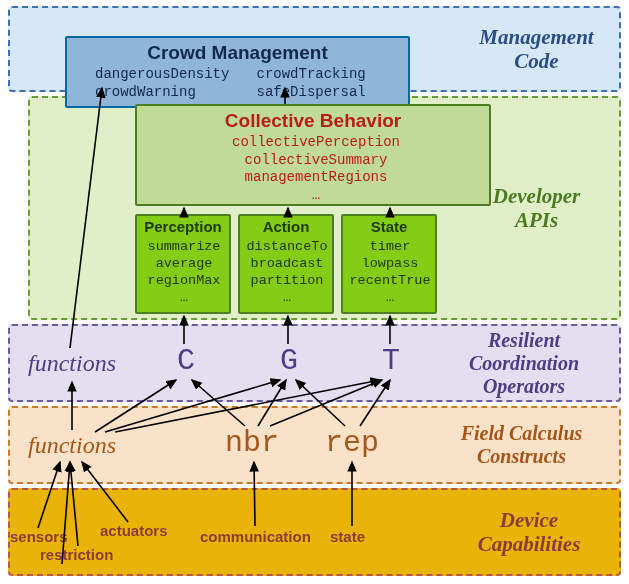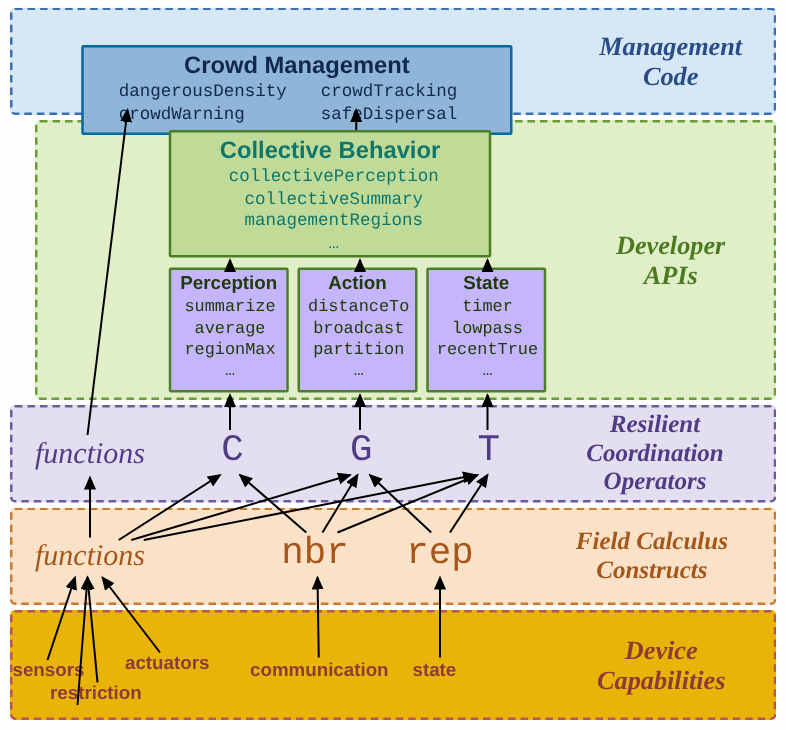--- a/index.html
+++ b/index.html
@@ -71,27 +71,27 @@
     line-height: 1.25;
     white-space: pre;
     text-align: center;
   }
   .box-cm {
     left: 65px; top: 12px; width: 345px; height: 72px;
     background: #8fb5d9; border: 2px solid #0369a1; color: #12284a; margin-top: 24px;
   }
   .box-cm .items { text-align: left; padding-left: 18px; column-count: 2; column-gap: 20px;}
   .box-cb {
-    left: 135px; top: 104px; width: 258px; height: 102px;
-    background: #c0db97; border: 2px solid #4e7e24; color: #0f766e;
+    left: 135px; top: 104px; width: 356px; height: 102px;
+    background: #c0db97; border: 2px solid #4e7e24; color: #b91c1c;
   }
   .box-cb .items { padding-left: 6px; }
   .small-box {
     width: 96px; height: 100px;
-    background: #c4b5fd; border: 2px solid #4e7e24; color: #203a08;
+    background: #84cc16; border: 2px solid #4e7e24; color: #203a08;
     padding: 2px 3px;
   }
   .small-box .stitle { font-weight: bold; text-align: center; font-size: 15px; margin-bottom: 4px;}
   .small-box .items { font-size: 13.5px; line-height: 1.25; padding-left: 2px;}
   .box-per { left: 135px; top: 214px; }
   .box-act { left: 238px; top: 214px; }
   .box-sta { left: 341px; top: 214px; }
 
   
   .op {

